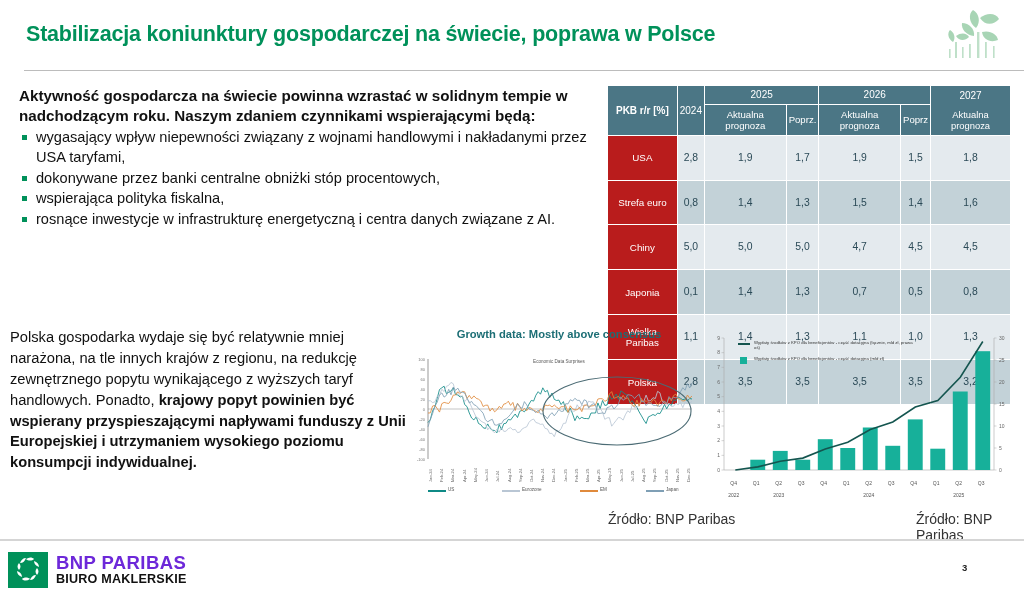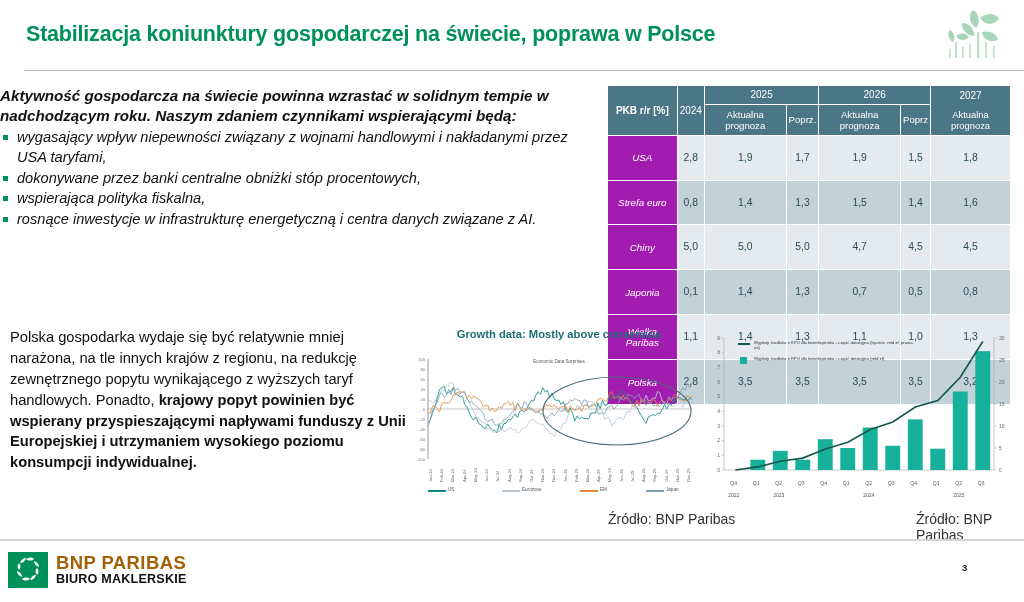--- a/index.html
+++ b/index.html
@@ -21,21 +21,21 @@
     font-size: 21.5px; font-weight: bold; color: #00915a;
     letter-spacing: -0.2px; white-space: nowrap;
   }
   #header-rule {
     position: absolute; left: 8px; top: 70px; width: 1008px; height: 1px;
     background: #bcbcbc;
   }
   #plant-icon { position: absolute; left: 920px; top: 6px; width: 72px; height: 62px; }
 
   
-  #intro-block { position: absolute; left: 0; top: 86px; width: 580px; font-style: italic; }
+  #intro-block { position: absolute; left: 19px; top: 86px; width: 580px; }
   #intro-lead {
     font-size: 15.2px; font-weight: bold; line-height: 1.33; color: #111111;
   }
   #bullet-list { list-style: none; margin-top: 2px; }
   #bullet-list li {
     position: relative; padding-left: 17px; font-size: 14.6px;
     line-height: 1.34; color: #111111; margin-bottom: 1px;
   }
   #bullet-list li .bullet-marker {
     position: absolute; left: 3px; top: 7px; width: 5px; height: 5px;
@@ -48,21 +48,21 @@
     border-collapse: separate; border-spacing: 1px;
     background: #ffffff; width: 404px;
   }
   #fc-table th, #fc-table td {
     color: #ffffff; font-size: 9.6px; text-align: center; vertical-align: middle;
     font-weight: normal; line-height: 1.15;
   }
   #fc-table th.hdr { background: #4b7685; padding: 4px 2px; }
   #fc-table th.yr  { background: #4b7685; padding: 3px 2px; font-size: 10px; }
   #fc-table th.rowlabel {
-    background: #a21caf; padding: 6px 3px; font-size: 9.8px; font-style: italic;
+    background: #b91c1c; padding: 6px 3px; font-size: 9.8px;
   }
   #fc-table th.corner {
     background: #4b7685; font-size: 10px; font-weight: bold;
   }
   #fc-table td.val {
     color: #2b4a57; font-size: 10.4px; padding: 16px 2px;
   }
   #fc-table tr.light td.val { background: #e4eaee; }
   #fc-table tr.dark  td.val { background: #c3d2d8; }
 
@@ -124,21 +124,21 @@
   #footer-rule {
     position: absolute; left: 0; top: 539px; width: 1024px; height: 2px;
     background: #d5d5d5;
   }
   #logo-block { position: absolute; left: 8px; top: 552px; width: 210px; height: 40px; }
   #logo-mark {
     position: absolute; left: 0; top: 0; width: 40px; height: 36px; background: #00915a;
   }
   #logo-text { position: absolute; left: 48px; top: 1px; }
   #logo-line1 {
-    font-size: 18.5px; font-weight: bold; letter-spacing: 0.4px; color: #a16207; line-height: 1.05;
+    font-size: 18.5px; font-weight: bold; letter-spacing: 0.4px; color: #6d28d9; line-height: 1.05;
   }
   #logo-line2 {
     font-size: 12.6px; font-weight: bold; letter-spacing: 0.2px; color: #111; line-height: 1.15;
   }
   #page-number {
     position: absolute; left: 962px; top: 562px; font-size: 9.5px;
     font-weight: bold; color: #222;
   }
 </style>
 </head>

